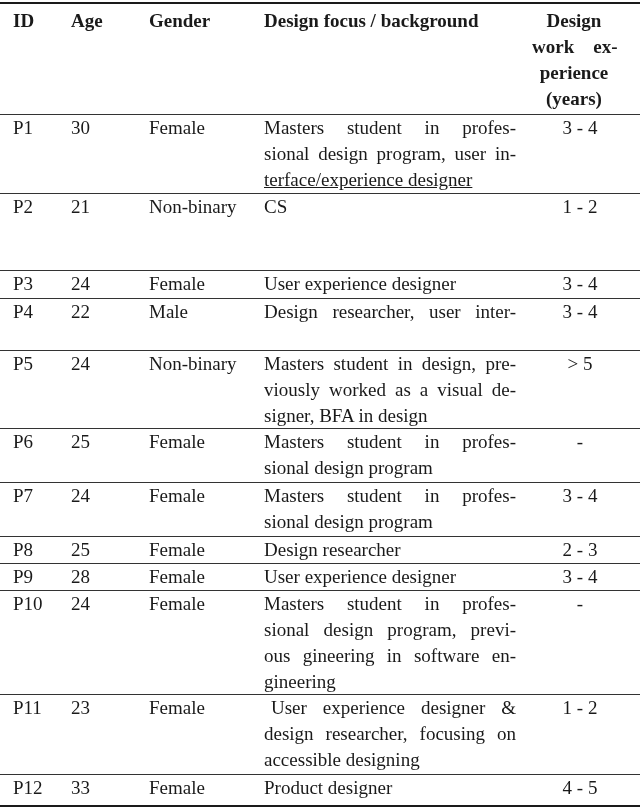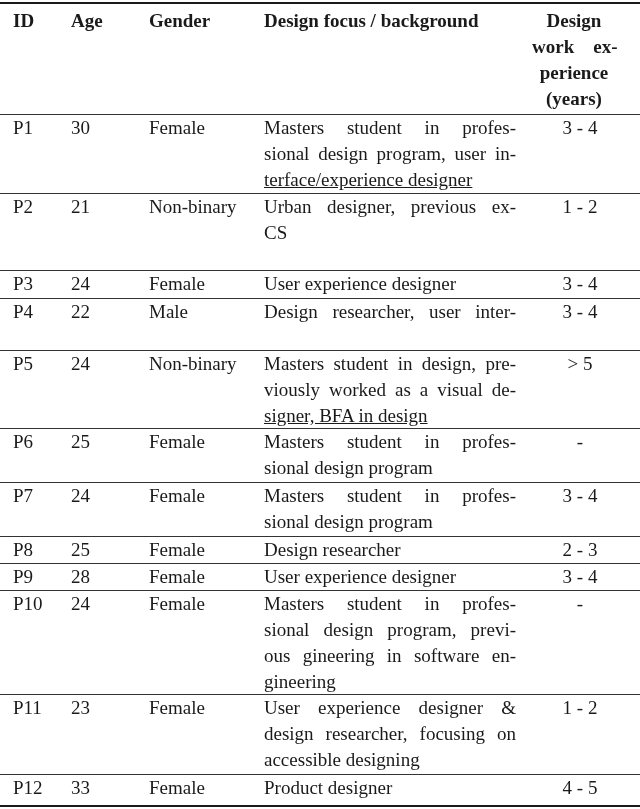--- a/index.html
+++ b/index.html
@@ -53,21 +53,20 @@
           <span class="line" style="white-space: pre; text-decoration: underline;">terface/experience designer</span>
         </span>
         <span class="cell c-exp">3 - 4</span>
       </div>
       <div class="rule thin" style="top: 193px;"></div>
       <div class="row" style="top: 194px;">
         <span class="cell c-id">P2</span>
         <span class="cell c-age">21</span>
         <span class="cell c-gender">Non-binary</span>
         <span class="cell c-focus">
-          <span class="just" style="white-space: pre;">Urban designer, previous ex-</span>
           <span class="line" style="white-space: pre;">CS</span>
         </span>
         <span class="cell c-exp">1 - 2</span>
       </div>
       <div class="rule thin" style="top: 270px;"></div>
       <div class="row" style="top: 271px;">
         <span class="cell c-id">P3</span>
         <span class="cell c-age">24</span>
         <span class="cell c-gender">Female</span>
         <span class="cell c-focus">
@@ -86,21 +85,21 @@
         <span class="cell c-exp">3 - 4</span>
       </div>
       <div class="rule thin" style="top: 350px;"></div>
       <div class="row" style="top: 351px;">
         <span class="cell c-id">P5</span>
         <span class="cell c-age">24</span>
         <span class="cell c-gender">Non-binary</span>
         <span class="cell c-focus">
           <span class="just" style="white-space: pre;">Masters student in design, pre-</span>
           <span class="just" style="white-space: pre;">viously worked as a visual de-</span>
-          <span class="line" style="white-space: pre; text-decoration: underline;">signer, BFA in design</span>
+          <span class="line" style="white-space: pre;">signer, BFA in design</span>
         </span>
         <span class="cell c-exp">&gt; 5</span>
       </div>
       <div class="rule thin" style="top: 428px;"></div>
       <div class="row" style="top: 429px;">
         <span class="cell c-id">P6</span>
         <span class="cell c-age">25</span>
         <span class="cell c-gender">Female</span>
         <span class="cell c-focus">
           <span class="just" style="white-space: pre;">Masters  student  in  profes-</span>
@@ -151,21 +150,21 @@
           <span class="line" style="white-space: pre;">gineering</span>
         </span>
         <span class="cell c-exp">-</span>
       </div>
       <div class="rule thin" style="top: 694px;"></div>
       <div class="row" style="top: 695px;">
         <span class="cell c-id">P11</span>
         <span class="cell c-age">23</span>
         <span class="cell c-gender">Female</span>
         <span class="cell c-focus">
-          <span class="just" style="white-space: pre;">User  experience  designer  &amp;</span>
+          <span class="just" style="white-space: pre; margin-left: 7px;">User  experience  designer  &amp;</span>
           <span class="just" style="white-space: pre;">design researcher, focusing on</span>
           <span class="line" style="white-space: pre;">accessible designing</span>
         </span>
         <span class="cell c-exp">1 - 2</span>
       </div>
       <div class="rule thin" style="top: 774px;"></div>
       <div class="row" style="top: 775px;">
         <span class="cell c-id">P12</span>
         <span class="cell c-age">33</span>
         <span class="cell c-gender">Female</span>

